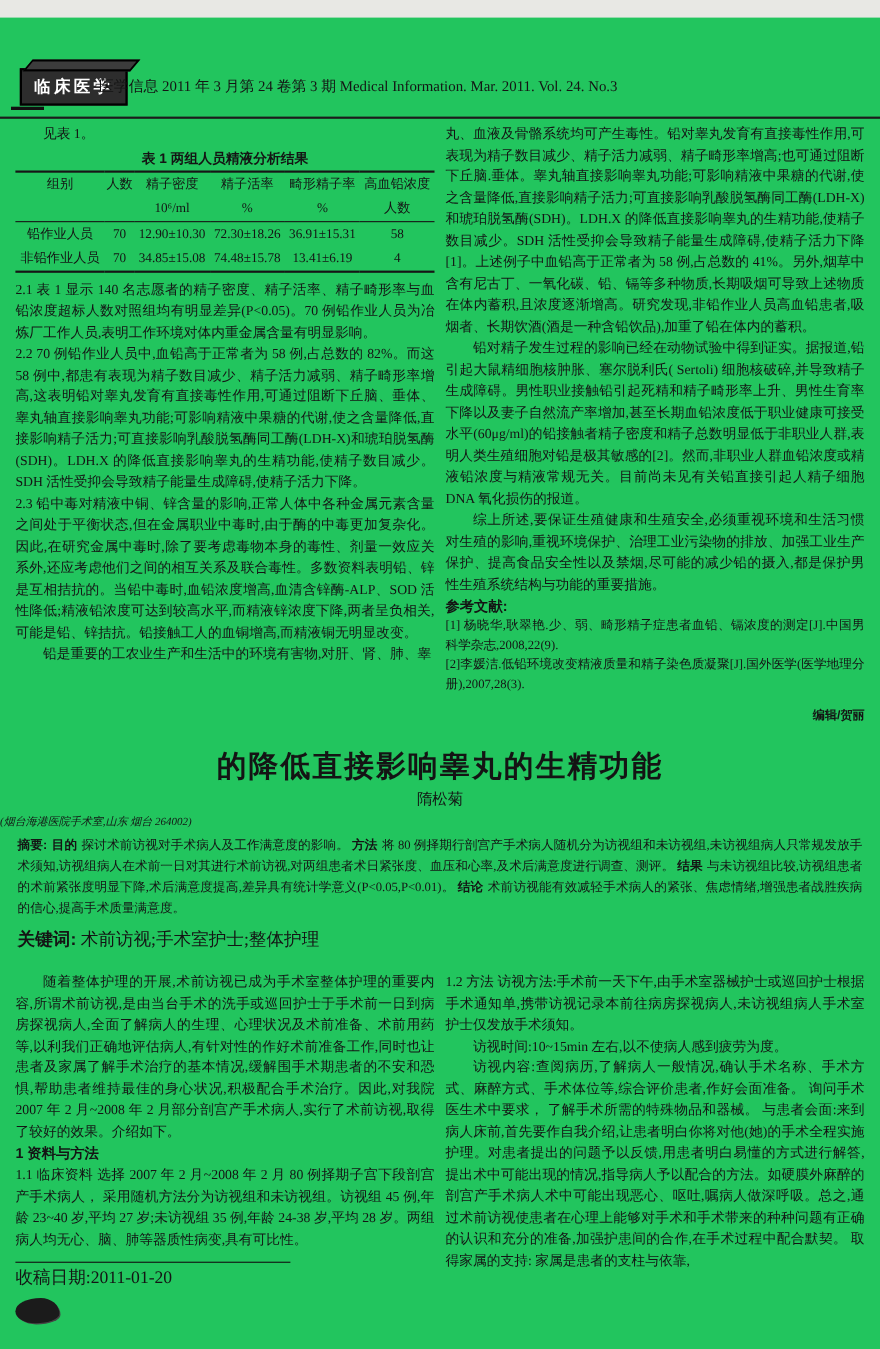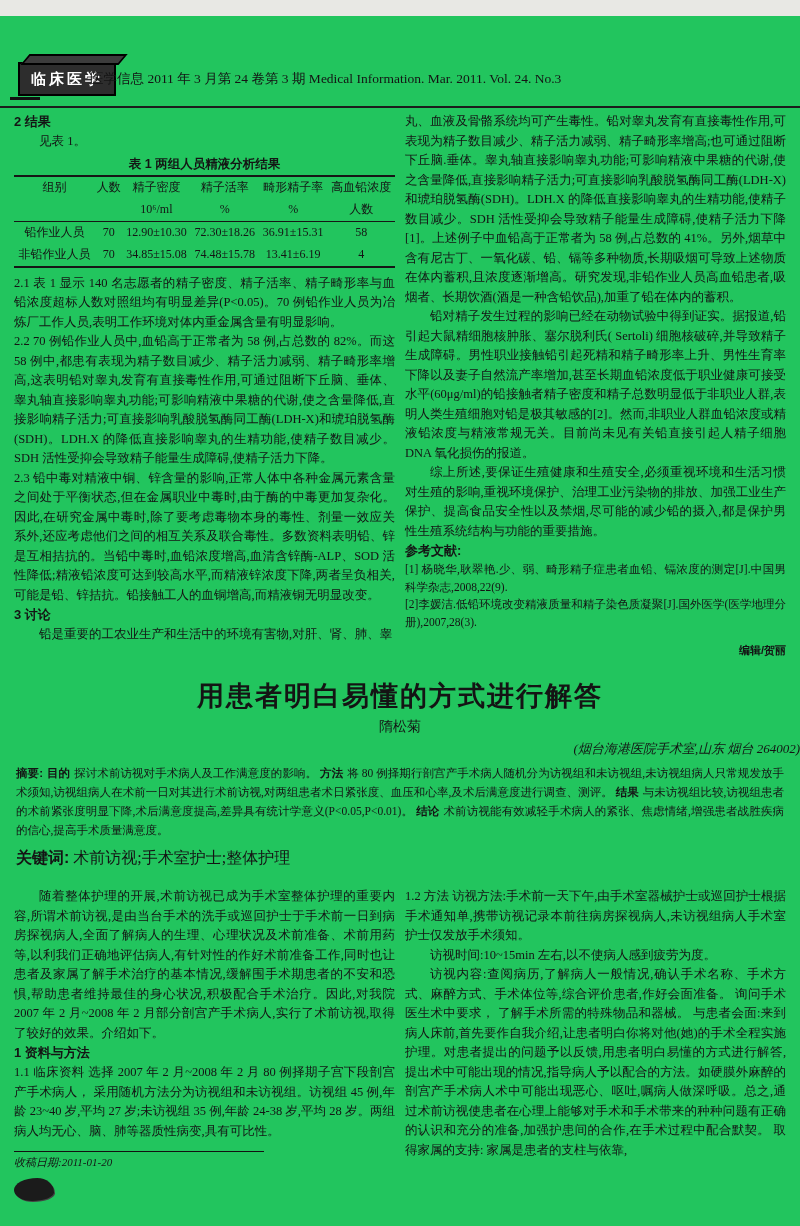--- a/index.html
+++ b/index.html
@@ -52,50 +52,49 @@
   table.tbl th,table.tbl td{padding:2.5px 0;text-align:center;font-weight:normal;white-space:nowrap;}
   table.tbl .left{text-align:center;}
   
   .editor{margin:12px 0 0 0;text-align:right;font-weight:bold;font-size:11px;
     font-family:"Liberation Sans","DejaVu Sans",sans-serif;}
   
   .a2-title{
     margin:20px 0 4px 0;text-align:center;font-size:27px;font-weight:bold;letter-spacing:2px;
   }
   .a2-author{margin:4px 0;text-align:center;font-size:14px;}
-  .a2-affil{margin:2px 0 6px 0;text-align:right;font-size:13px;font-style:italic;}
+  .a2-affil{margin:2px 0 6px 0;text-align:left;font-size:10px;font-style:italic;}
   .abstract{margin:6px 16px 0 16px;font-size:11.5px;line-height:19px;text-align:justify;}
   .b{font-weight:bold;font-family:"Liberation Sans","DejaVu Sans",sans-serif;}
   .abstract .b{margin-right:4px;}
   .keywords{margin:8px 16px 0 16px;font-size:16px;}
   .keywords .b{margin-right:4px;}
   .body-cols{margin-top:14px;}
   
   .recv-rule{width:250px;border-top:1.5px solid #111;margin-top:10px;}
-  .recv{margin:3px 0 0 0;font-size:11px;font-style:italic;}
+  .recv{margin:3px 0 0 0;font-size:16px;}
   .blob{
     width:40px;height:23px;background:#1b1b1b;margin-top:8px;
     border-radius:58% 42% 55% 45% / 52% 62% 38% 48%;
     box-shadow:1px 1px 0 #444;
   }
 </style>
 </head>
 <body>
 
 <div class="page">
 
   <div class="header">
     <div class="badge">临床医学</div>
     <div class="journal">医学信息 2011 年 3 月第 24 卷第 3 期  Medical Information. Mar. 2011. Vol. 24. No.3</div>
     <div class="header-rule"></div>
   </div>
 
   <div class="cols">
     <div class="col">
-      <p class="h">2 结果</p>
       <p class="p ind">见表 1。</p>
       <p class="caption">表 1  两组人员精液分析结果</p>
       <table class="tbl">
         <thead>
           <tr>
             <th class="left">组别</th>
             <th>人数</th>
             <th>精子密度</th>
             <th>精子活率</th>
             <th>畸形精子率</th>
@@ -125,37 +124,36 @@
             <td>34.85±15.08</td>
             <td>74.48±15.78</td>
             <td>13.41±6.19</td>
             <td>4</td>
           </tr>
         </tbody>
       </table>
       <p class="p">2.1 表 1 显示 140 名志愿者的精子密度、精子活率、精子畸形率与血铅浓度超标人数对照组均有明显差异(P&lt;0.05)。70 例铅作业人员为冶炼厂工作人员,表明工作环境对体内重金属含量有明显影响。</p>
       <p class="p">2.2 70 例铅作业人员中,血铅高于正常者为 58 例,占总数的 82%。而这 58 例中,都患有表现为精子数目减少、精子活力减弱、精子畸形率增高,这表明铅对睾丸发育有直接毒性作用,可通过阻断下丘脑、垂体、睾丸轴直接影响睾丸功能;可影响精液中果糖的代谢,使之含量降低,直接影响精子活力;可直接影响乳酸脱氢酶同工酶(LDH-X)和琥珀脱氢酶(SDH)。LDH.X 的降低直接影响睾丸的生精功能,使精子数目减少。SDH 活性受抑会导致精子能量生成障碍,使精子活力下降。</p>
       <p class="p">2.3 铅中毒对精液中铜、锌含量的影响,正常人体中各种金属元素含量之间处于平衡状态,但在金属职业中毒时,由于酶的中毒更加复杂化。因此,在研究金属中毒时,除了要考虑毒物本身的毒性、剂量一效应关系外,还应考虑他们之间的相互关系及联合毒性。多数资料表明铅、锌是互相拮抗的。当铅中毒时,血铅浓度增高,血清含锌酶-ALP、SOD 活性降低;精液铅浓度可达到较高水平,而精液锌浓度下降,两者呈负相关,可能是铅、锌拮抗。铅接触工人的血铜增高,而精液铜无明显改变。</p>
-      <p class="h">3 讨论</p>
       <p class="p ind">铅是重要的工农业生产和生活中的环境有害物,对肝、肾、肺、睾</p>
     </div>
 
     <div class="col">
       <p class="p">丸、血液及骨骼系统均可产生毒性。铅对睾丸发育有直接毒性作用,可表现为精子数目减少、精子活力减弱、精子畸形率增高;也可通过阻断下丘脑.垂体。睾丸轴直接影响睾丸功能;可影响精液中果糖的代谢,使之含量降低,直接影响精子活力;可直接影响乳酸脱氢酶同工酶(LDH-X)和琥珀脱氢酶(SDH)。LDH.X 的降低直接影响睾丸的生精功能,使精子数目减少。SDH 活性受抑会导致精子能量生成障碍,使精子活力下降[1]。上述例子中血铅高于正常者为 58 例,占总数的 41%。另外,烟草中含有尼古丁、一氧化碳、铅、镉等多种物质,长期吸烟可导致上述物质在体内蓄积,且浓度逐渐增高。研究发现,非铅作业人员高血铅患者,吸烟者、长期饮酒(酒是一种含铅饮品),加重了铅在体内的蓄积。</p>
       <p class="p ind">铅对精子发生过程的影响已经在动物试验中得到证实。据报道,铅引起大鼠精细胞核肿胀、塞尔脱利氏( Sertoli) 细胞核破碎,并导致精子生成障碍。男性职业接触铅引起死精和精子畸形率上升、男性生育率下降以及妻子自然流产率增加,甚至长期血铅浓度低于职业健康可接受水平(60μg/ml)的铅接触者精子密度和精子总数明显低于非职业人群,表明人类生殖细胞对铅是极其敏感的[2]。然而,非职业人群血铅浓度或精液铅浓度与精液常规无关。目前尚未见有关铅直接引起人精子细胞 DNA 氧化损伤的报道。</p>
       <p class="p ind">综上所述,要保证生殖健康和生殖安全,必须重视环境和生活习惯对生殖的影响,重视环境保护、治理工业污染物的排放、加强工业生产保护、提高食品安全性以及禁烟,尽可能的减少铅的摄入,都是保护男性生殖系统结构与功能的重要措施。</p>
       <p class="h">参考文献:</p>
       <p class="p small">[1] 杨晓华,耿翠艳.少、弱、畸形精子症患者血铅、镉浓度的测定[J].中国男科学杂志,2008,22(9).</p>
       <p class="p small">[2]李媛洁.低铅环境改变精液质量和精子染色质凝聚[J].国外医学(医学地理分册),2007,28(3).</p>
       <p class="editor">编辑/贺丽</p>
     </div>
   </div>
 
   <div>
-    <h1 class="a2-title">用患者明白易懂的方式进行解答</h1>
+    <h1 class="a2-title">的降低直接影响睾丸的生精功能</h1>
     <p class="a2-author">隋松菊</p>
     <p class="a2-affil">(烟台海港医院手术室,山东  烟台  264002)</p>
 
     <p class="abstract">
       <span class="b">摘要:</span><span class="b">目的</span><span>探讨术前访视对手术病人及工作满意度的影响。</span>
       <span class="b">方法</span><span>将 80 例择期行剖宫产手术病人随机分为访视组和未访视组,未访视组病人只常规发放手术须知,访视组病人在术前一日对其进行术前访视,对两组患者术日紧张度、血压和心率,及术后满意度进行调查、测评。</span>
       <span class="b">结果</span><span>与未访视组比较,访视组患者的术前紧张度明显下降,术后满意度提高,差异具有统计学意义(P&lt;0.05,P&lt;0.01)。</span>
       <span class="b">结论</span><span>术前访视能有效减轻手术病人的紧张、焦虑情绪,增强患者战胜疾病的信心,提高手术质量满意度。</span>
     </p>
     <p class="keywords">

